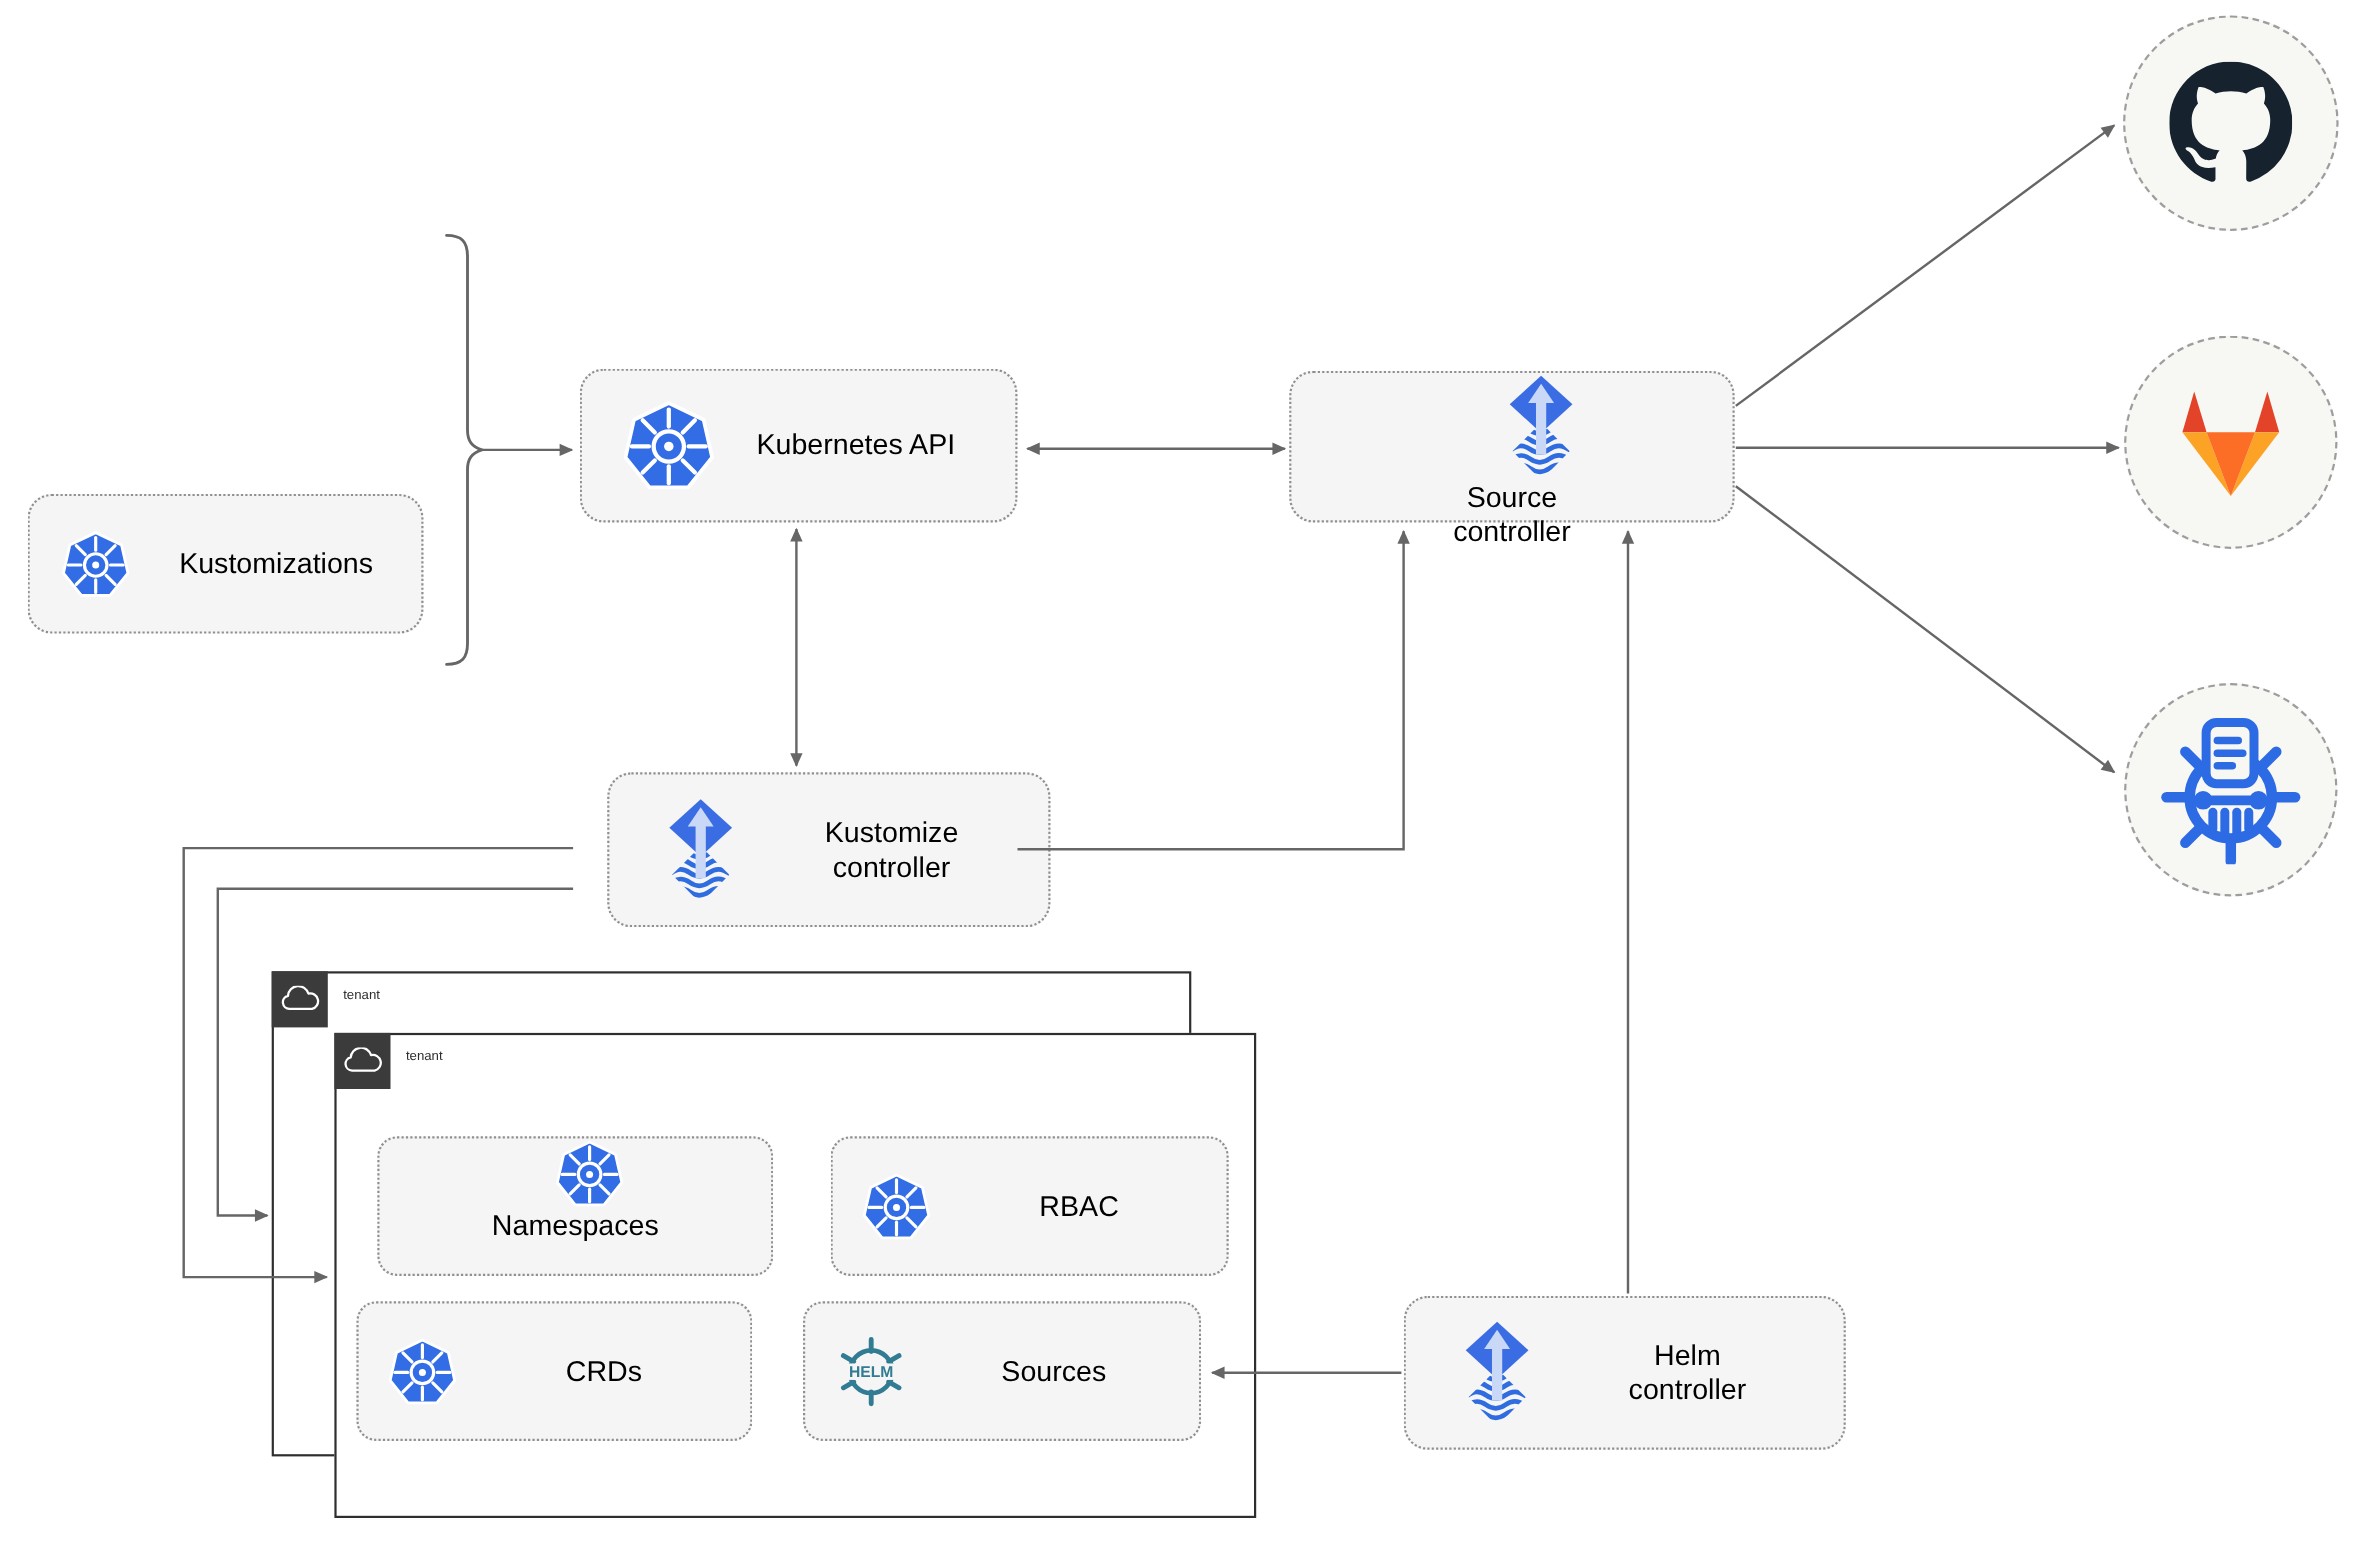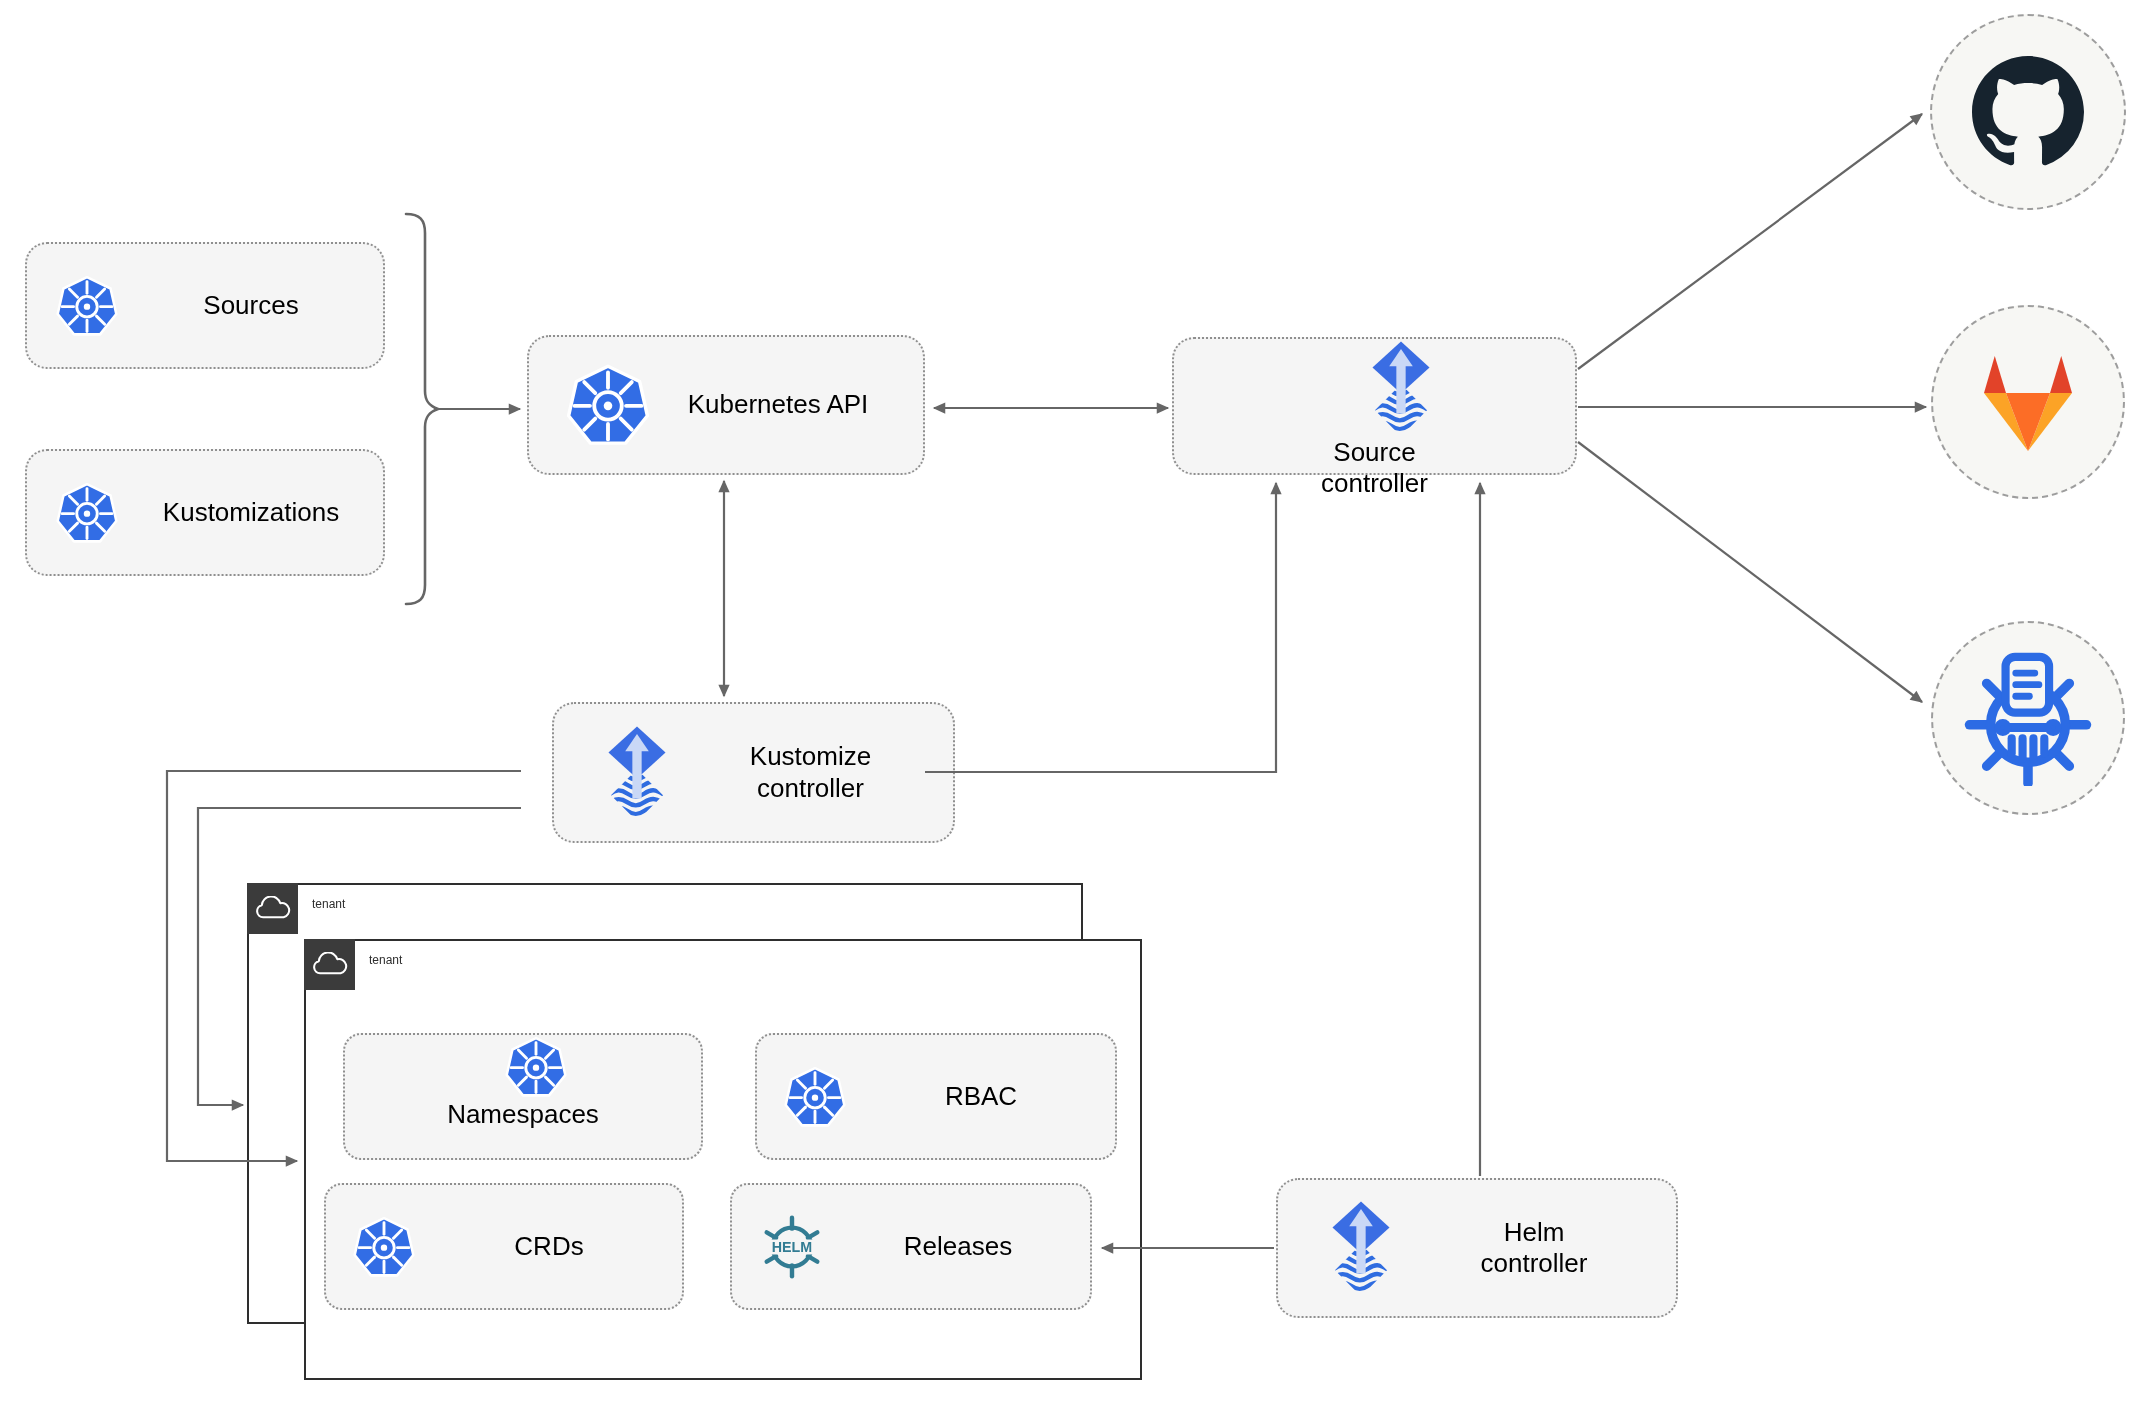--- a/index.html
+++ b/index.html
@@ -164,31 +164,23 @@
         </svg>
       </span>
     <div class="lbl">CRDs</div>
   </div>
   <div class="node" style="left:730px;top:1183px;width:362px;height:127px;border-radius:18px;">
     <span class="icon" style="margin-left:26px;">
       <svg width="68" height="68">
           <use href="#sym-helm"></use>
         </svg>
       </span>
-    <div class="lbl">Releases</div>
-  </div>
-
-  <div class="node" style="left:25px;top:242px;width:360px;height:127px;">
-    <span class="icon" style="margin-left:28px;">
-      <svg width="64" height="64">
-          <use href="#sym-k8s"></use>
-        </svg>
-      </span>
     <div class="lbl">Sources</div>
   </div>
+
 
   <div class="node" style="left:25px;top:449px;width:360px;height:127px;">
     <span class="icon" style="margin-left:28px;">
       <svg width="64" height="64">
           <use href="#sym-k8s"></use>
         </svg>
       </span>
     <div class="lbl">Kustomizations</div>
   </div>
 

